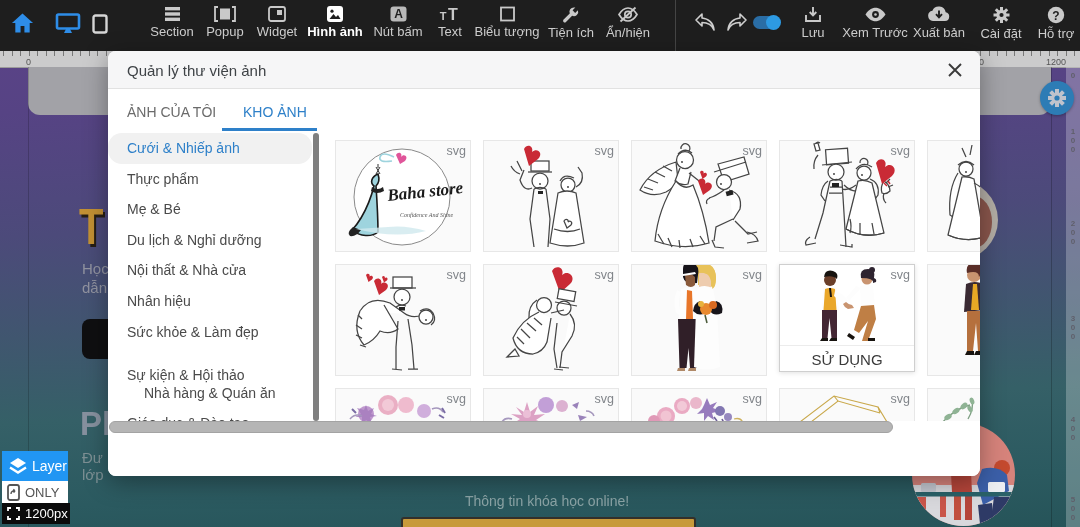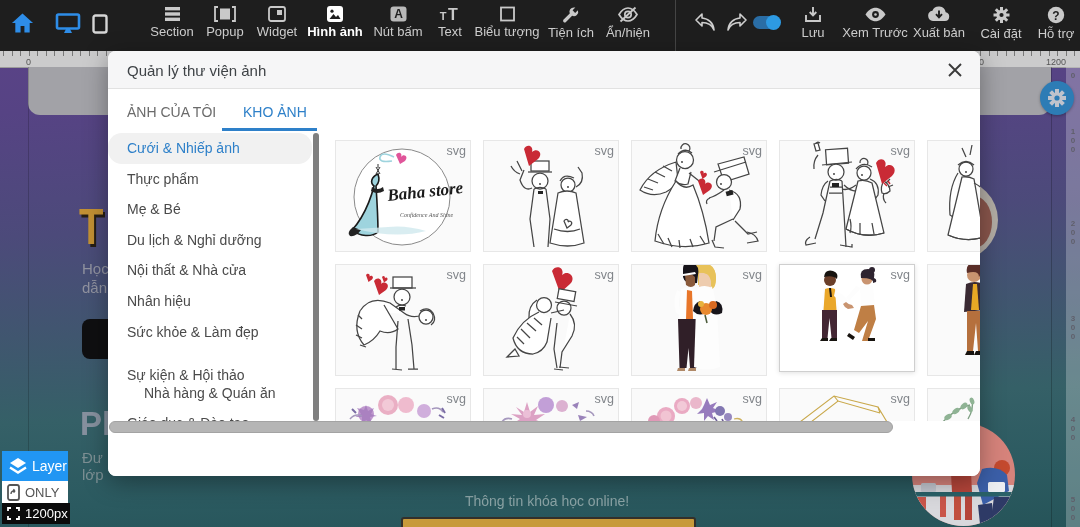--- a/index.html
+++ b/index.html
@@ -529,20 +529,22 @@
           <circle cx="87" cy="14" r="5.5" fill="#c99470"></circle>
           <path d="M81 13 q-2 -9 7 -9 q8 0 6 9 q3 1 2 4 l-3 1 q1 -5 -12 -5 z" fill="#2e2430"></path>
           <circle cx="92" cy="5" r="3" fill="#2e2430"></circle>
           <path d="M80 21 q7 -2 13 0 l2 20 l-14 1 z" fill="#fdfdfd"></path>
           <path d="M81 23 l-12 13 l-3 -3 l10 -12 z" fill="#fdfdfd"></path>
           <path d="M66 37 q3 3 6 3 l2 3 l-6 1 q-4 -2 -5 -5 z" fill="#c99470"></path>
           <path d="M81 41 l13 -1 l2 14 l-8 22 l-6 0 l6 -20 l-9 12 l-5 -3 z" fill="#bf7f45"></path>
           <path d="M88 76 l7 0 l0 -3 l-7 0 z M69 68 l6 4 l-2 3 l-6 -4 z" fill="#17130f"></path>
         </g>
       </svg>
+      <div style="position:absolute;left:0;top:80px;width:100%;height:28px;border-top:1px solid #ececec;
+           text-align:center;line-height:27px;font-size:15px;color:#3a3a3a;background:#fff;">SỬ DỤNG</div>
       <div class="svgtag">svg</div>
     </div>
     <div class="tile" style="left:606px;top:131px;">
       <svg width="134" height="110" viewBox="0 0 134 110">
         <g>
           <circle cx="46" cy="10" r="7" fill="#c99470"></circle>
           <path d="M39 8 q-2 -10 8 -10 q9 1 6 11 l-2 3 q0 -7 -12 -4 z" fill="#5a2e28"></path>
           <path d="M38 19 q9 -4 17 0 l3 26 l-22 2 z" fill="#3a2a33"></path>
           <path d="M45 19 l4 0 l2 26 l-8 0 z" fill="#e8a825"></path>
           <path d="M39 46 l19 0 l-2 40 l-6 0 l-2 -28 l-3 28 l-6 0 z" fill="#b5703d"></path>

